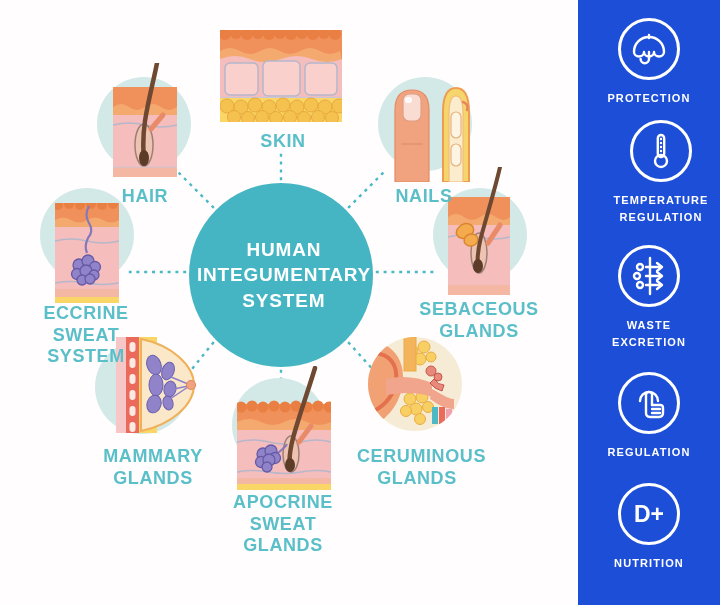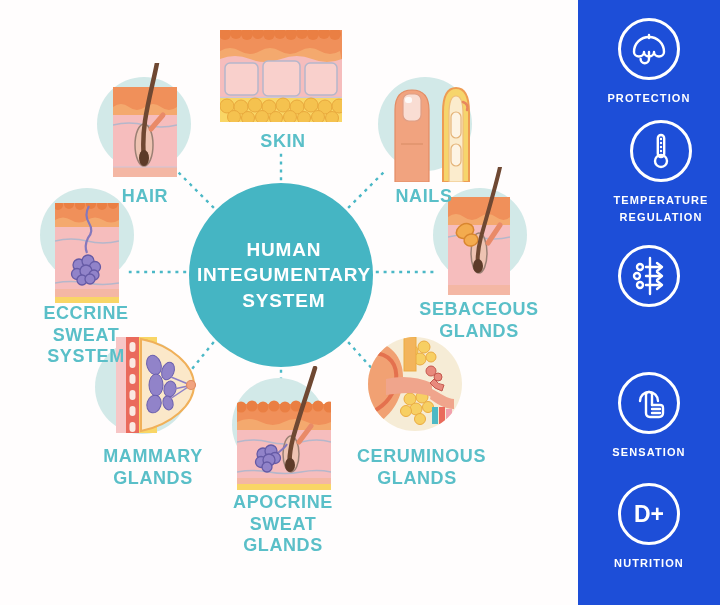--- a/index.html
+++ b/index.html
@@ -361,33 +361,34 @@
             <circle cx="-12" cy="0" r="3"></circle>
             <circle cx="-9" cy="9" r="3"></circle>
           <line x1="-3" y1="-9" x2="12" y2="-9"></line>
             <polyline points="8,-13 13,-9 8,-5"></polyline>
           <line x1="-3" y1="0" x2="12" y2="0"></line>
             <polyline points="8,-4 13,0 8,4"></polyline>
           <line x1="-3" y1="9" x2="12" y2="9"></line>
             <polyline points="8,5 13,9 8,13"></polyline>
         </svg>
       </div>
+      <div class="fn-label">WASTE EXCRETION</div>
     </div>
 
     <div class="fn fn-3">
       <div class="fn-icon-circle">
         <svg width="40" height="40" viewBox="-20 -20 40 40" class="wicon">
           <path d="M-9,-2 A9 9 0 1 1 9,-2"></path>
           <path d="M-3,-9 A3.2 3.2 0 0 1 3,-9 L3,2"></path>
           <path d="M-3,-9 L-3,10 Q-3,14 1,14 L10,14 Q14,14 14,10 L14,5 Q14,2 11,2 L3,2"></path>
           <line x1="3" y1="6" x2="11" y2="6"></line>
           <line x1="3" y1="10" x2="11" y2="10"></line>
         </svg>
       </div>
-      <div class="fn-label">SENSATION</div>
+      <div class="fn-label">REGULATION</div>
     </div>
 
     <div class="fn fn-4">
       <div class="fn-icon-circle">
         <svg width="44" height="44" viewBox="-22 -22 44 44">
           <text x="0" y="8" text-anchor="middle" font-family="Liberation Sans, sans-serif" font-size="23" font-weight="bold" fill="#ffffff">D+</text>
         </svg>
       </div>
       <div class="fn-label">NUTRITION</div>
     </div>

